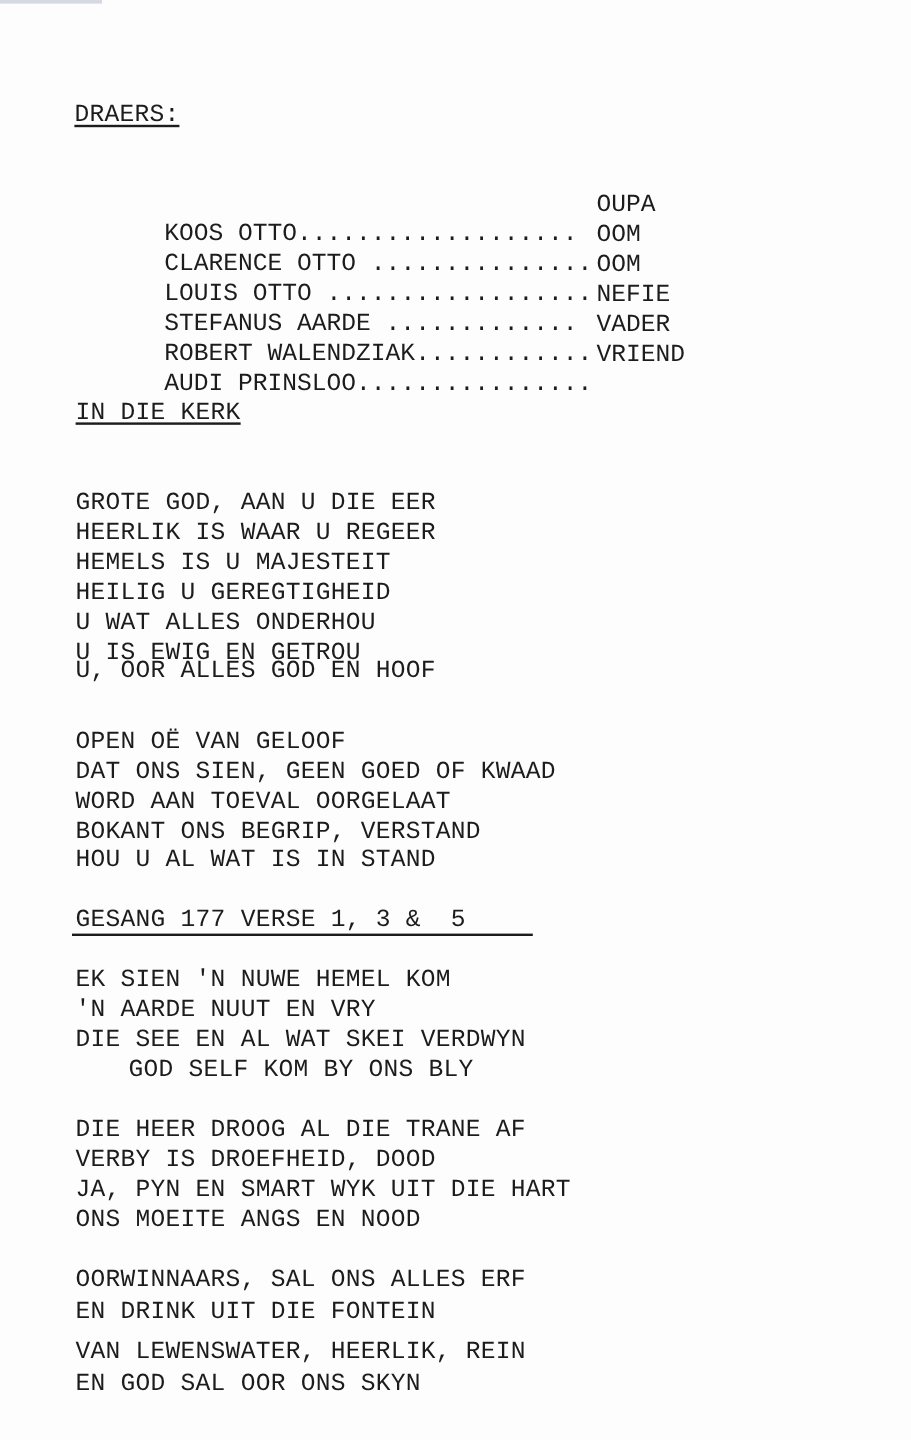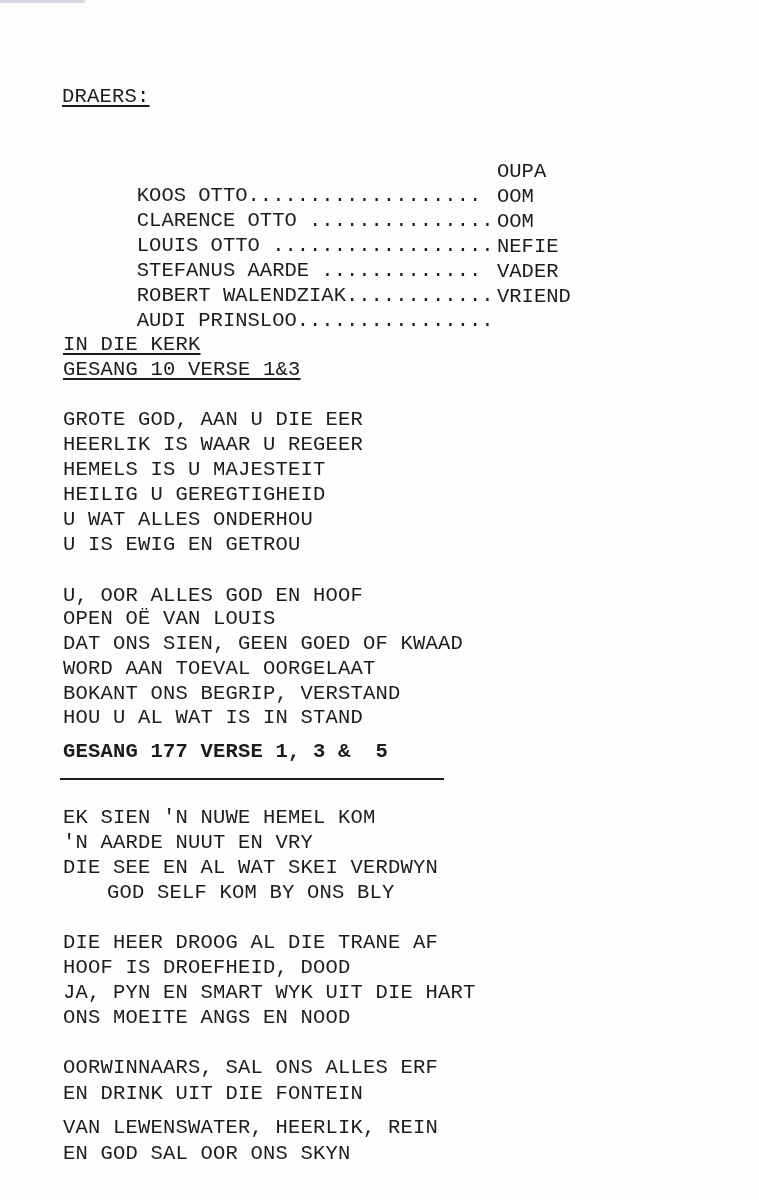--- a/index.html
+++ b/index.html
@@ -79,53 +79,52 @@
       <span>ROBERT WALENDZIAK</span><span>............</span>
       <span class="rel">VADER</span>
     </div>
     <div class="bearer-row" style="top:285px;">
       <span>AUDI PRINSLOO</span><span>................</span>
       <span class="rel">VRIEND</span>
     </div>
   </div>
 
   <div class="line u" style="top:333px;">IN DIE KERK</div>
-  <div class="line u" style="top:358px;">GESANG 10 VERSE 1&amp;3</div>
 
   <div>
     <div class="line" style="top:408px;text-align:center;">GROTE GOD, AAN U DIE EER</div>
     <div class="line" style="top:433px;">HEERLIK IS WAAR U REGEER</div>
     <div class="line" style="top:458px;">HEMELS IS U MAJESTEIT</div>
     <div class="line" style="top:483px;">HEILIG U GEREGTIGHEID</div>
     <div class="line" style="top:508px;">U WAT ALLES ONDERHOU</div>
     <div class="line" style="top:533px;">U IS EWIG EN GETROU</div>
   </div>
 
   <div>
-    <div class="line" style="top:584px;text-align:center;">U, OOR ALLES GOD EN HOOF</div>
-    <div class="line" style="top:607px;">OPEN OË VAN LOUIS</div>
+    <div class="line" style="top:548px;text-align:center;">U, OOR ALLES GOD EN HOOF</div>
+    <div class="line" style="top:607px;">OPEN OË VAN GELOOF</div>
     <div class="line" style="top:632px;">DAT ONS SIEN, GEEN GOED OF KWAAD</div>
     <div class="line" style="top:657px;">WORD AAN TOEVAL OORGELAAT</div>
     <div class="line" style="top:682px;">BOKANT ONS BEGRIP, VERSTAND</div>
     <div class="line" style="top:706px;">HOU U AL WAT IS IN STAND</div>
   </div>
 
-  <div class="line" style="top:740px;font-weight:bold;">GESANG 177 VERSE 1, 3 &amp;  5 </div>
+  <div class="line" style="top:756px;">GESANG 177 VERSE 1, 3 &amp;  5 </div>
   <div class="underline-bar" style="left:60px; top:778px; width:384px;"></div>
 
   <div>
     <div class="line" style="top:806px;">EK SIEN 'N NUWE HEMEL KOM</div>
     <div class="line" style="top:831px;text-align:right;">'N AARDE NUUT EN VRY</div>
     <div class="line" style="top:856px;">DIE SEE EN AL WAT SKEI VERDWYN</div>
     <div class="line" style="top:881px;margin-left:44px;">GOD SELF KOM BY ONS BLY</div>
   </div>
 
   <div>
     <div class="line" style="top:931px;">DIE HEER DROOG AL DIE TRANE AF</div>
-    <div class="line" style="top:956px;">HOOF IS DROEFHEID, DOOD</div>
+    <div class="line" style="top:956px;">VERBY IS DROEFHEID, DOOD</div>
     <div class="line" style="top:981px;">JA, PYN EN SMART WYK UIT DIE HART</div>
     <div class="line" style="top:1006px;">ONS MOEITE ANGS EN NOOD</div>
   </div>
 
   <div>
     <div class="line" style="top:1056px;">OORWINNAARS, SAL ONS ALLES ERF</div>
     <div class="line" style="top:1082px;">EN DRINK UIT DIE FONTEIN</div>
     <div class="line" style="top:1116px;">VAN LEWENSWATER, HEERLIK, REIN</div>
     <div class="line" style="top:1142px;">EN GOD SAL OOR ONS SKYN</div>
   </div>

